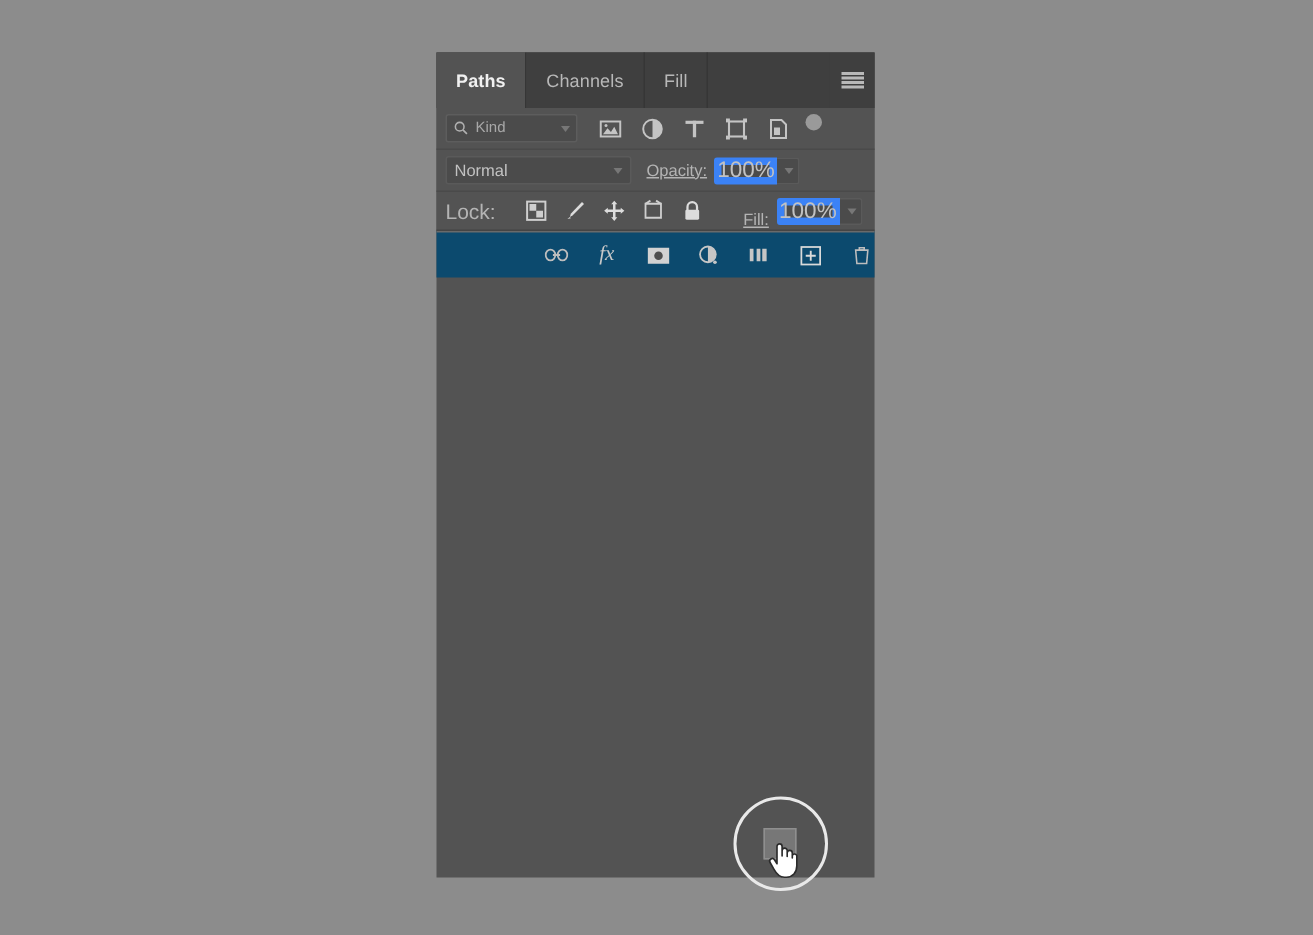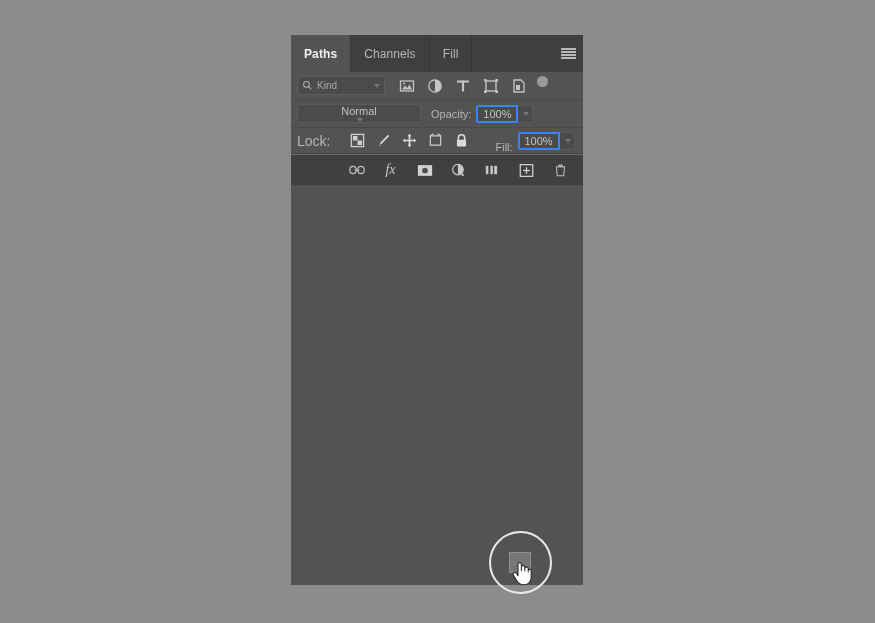--- a/index.html
+++ b/index.html
@@ -150,44 +150,44 @@
   .blendbox {
     width: 124px;
     height: 19px;
     background: #4b4b4b;
     border: 1px solid #5a5a5a;
     border-radius: 2px;
     display: flex;
     align-items: center;
     padding: 0 5px;
     box-sizing: border-box;
-    flex-direction: column;
   }
   .blendbox .txt {
     flex: 1 1 auto;
     font-size: 11px;
     color: #c2c2c2;
   }
   .fieldlabel {
     font-size: 11px;
     color: #b4b4b4;
     margin-left: 10px;
     margin-right: 5px;
     white-space: nowrap;
+    text-decoration: underline;
   }
   .numbox {
     width: 42px;
     height: 18px;
     background: #4b4b4b;
-    border: 2px solid #3b82f6;
+    border: 5px solid #3b82f6;
     border-radius: 2px 0 0 2px;
     display: flex;
     align-items: center;
     justify-content: center;
-    font-size: 11px;
+    font-size: 15px;
     color: #c2c2c2;
     box-sizing: border-box;
   }
   .numchev {
     width: 15px;
     height: 18px;
     background: #4b4b4b;
     border: 1px solid #5a5a5a;
     border-left: none;
     border-radius: 0 2px 2px 0;
@@ -259,26 +259,25 @@
     top: 0;
     bottom: 0;
     width: 18px;
     background: #4f4f4f;
     border-left: 1px solid #4a4a4a;
   }
 
   
   .bottombar {
     height: 30px;
-    background: #404040;
+    background: #0c4a6e;
     border-top: 1px solid #6a6a6a;
     display: flex;
     align-items: center;
     justify-content: flex-end;
-    padding-right: 14px;
     gap: 17px;
     flex: 0 0 auto;
     position: relative;
   }
   .bico {
     width: 17px;
     height: 17px;
     display: flex;
     align-items: center;
     justify-content: center;

